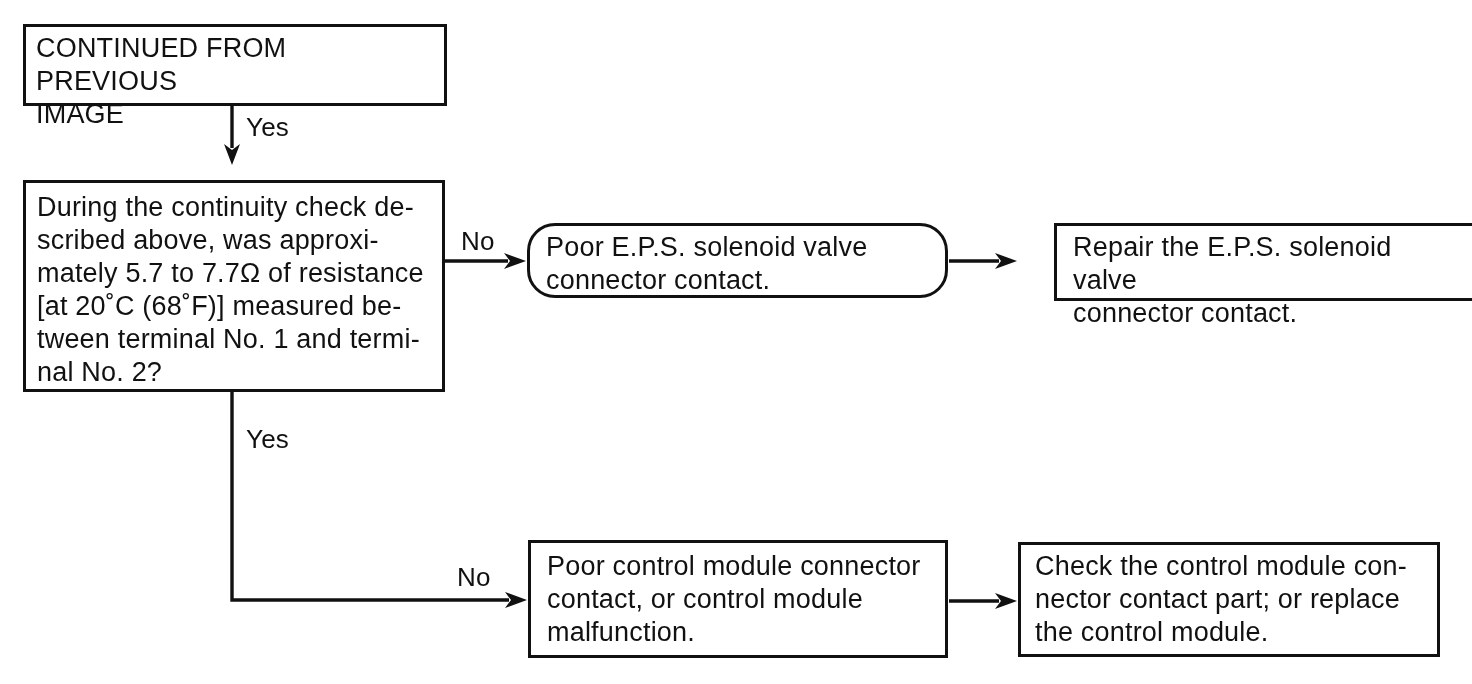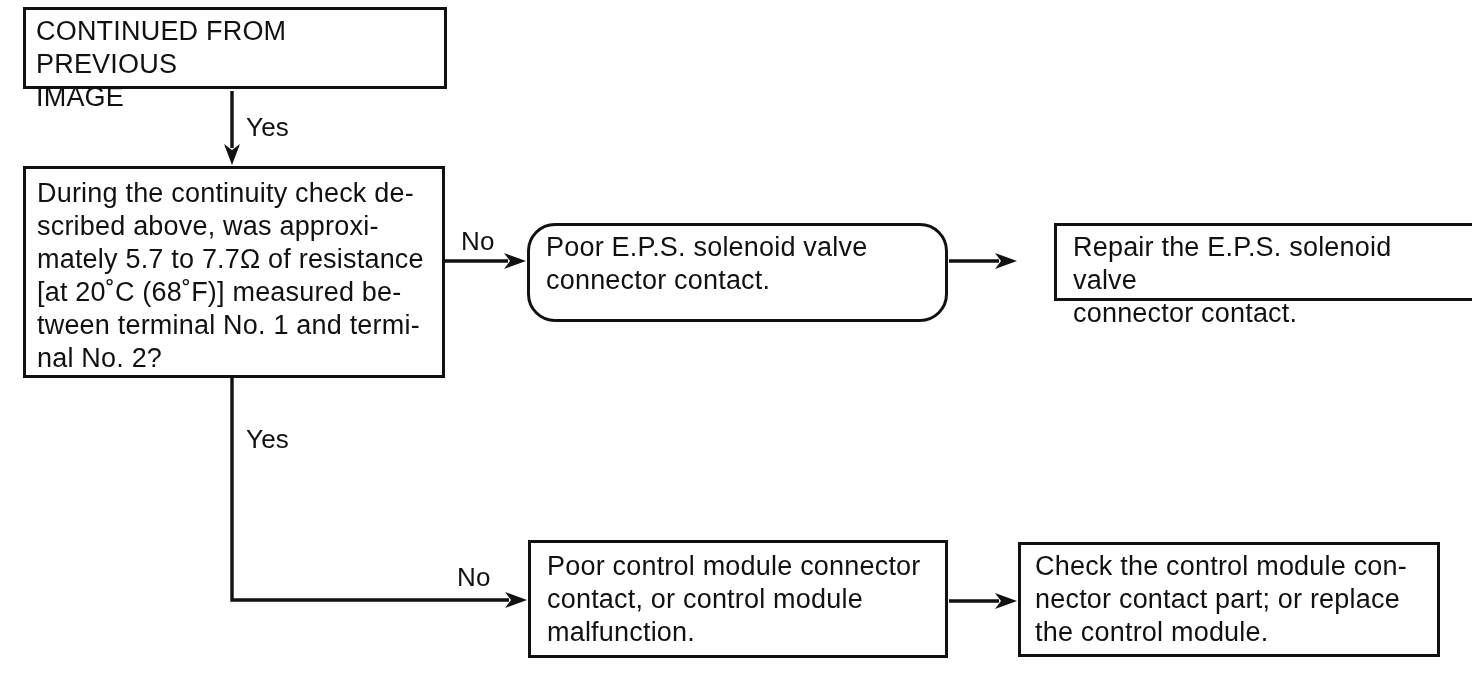--- a/index.html
+++ b/index.html
@@ -33,23 +33,23 @@
   .node {
     position: absolute;
     box-sizing: border-box;
     border: 3px solid var(--ink, #111111);
     background: #ffffff;
     font-size: 27px;
     line-height: 33px;
     white-space: pre-line;
     letter-spacing: 0.2px;
   }
-  .node-continued        { left: 23px;   top: 7px;   width: 424px; height: 82px;  padding: 5px 10px; }
-  .node-question         { left: 23px;   top: 166px; width: 422px; height: 212px; padding: 8px 11px; }
-  .node-poor-solenoid    { left: 527px;  top: 223px; width: 421px; height: 99px;  padding: 5px 16px; border-radius: 28px; }
+  .node-continued        { left: 23px;   top: 24px;   width: 424px; height: 82px;  padding: 5px 10px; }
+  .node-question         { left: 23px;   top: 180px; width: 422px; height: 212px; padding: 8px 11px; }
+  .node-poor-solenoid    { left: 527px;  top: 223px; width: 421px; height: 75px;  padding: 5px 16px; border-radius: 28px; }
   .node-repair-solenoid  { left: 1018px; top: 223px; width: 424px; height: 78px;  padding: 5px 16px; margin-left: 36px; }
   .node-poor-module      { left: 528px;  top: 540px; width: 420px; height: 118px; padding: 7px 16px; }
   .node-check-module     { left: 1018px; top: 542px; width: 422px; height: 115px; padding: 5px 14px; }
   .edge-label {
     position: absolute;
     font-size: 26px;
     line-height: 30px;
     letter-spacing: 0.2px;
   }
   .label-yes-top    { left: 246px; top: 112px; }

